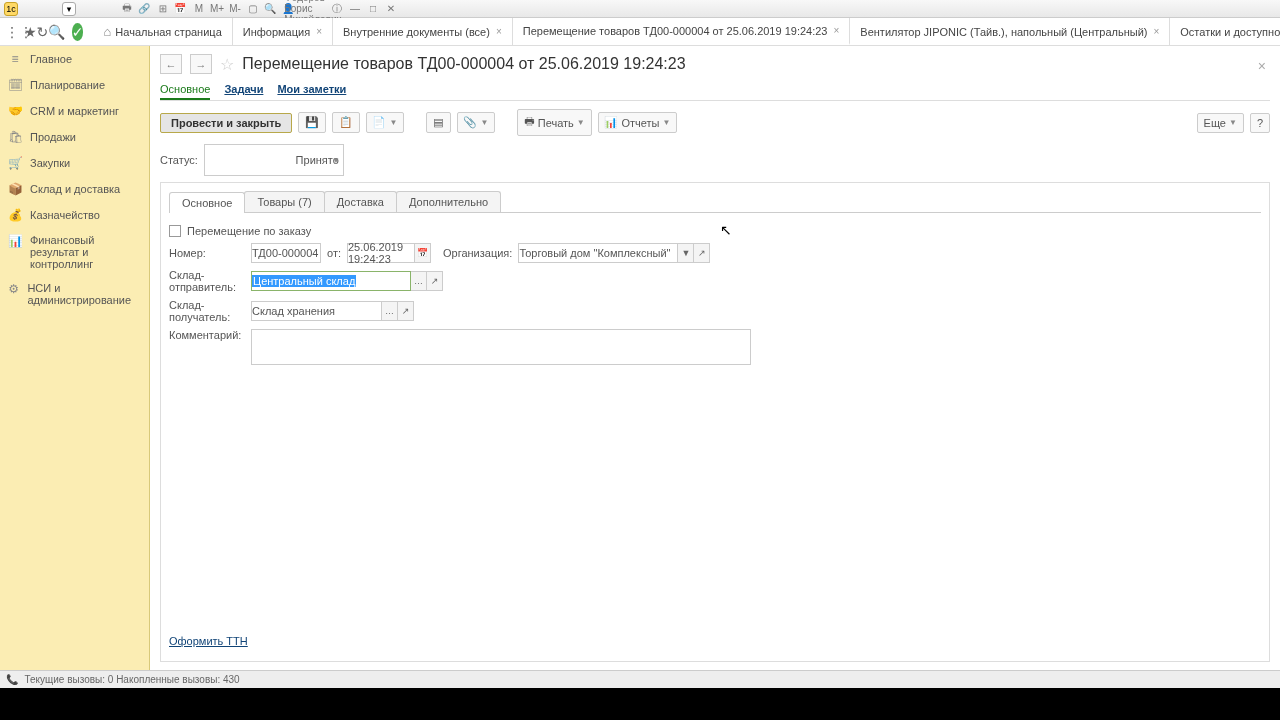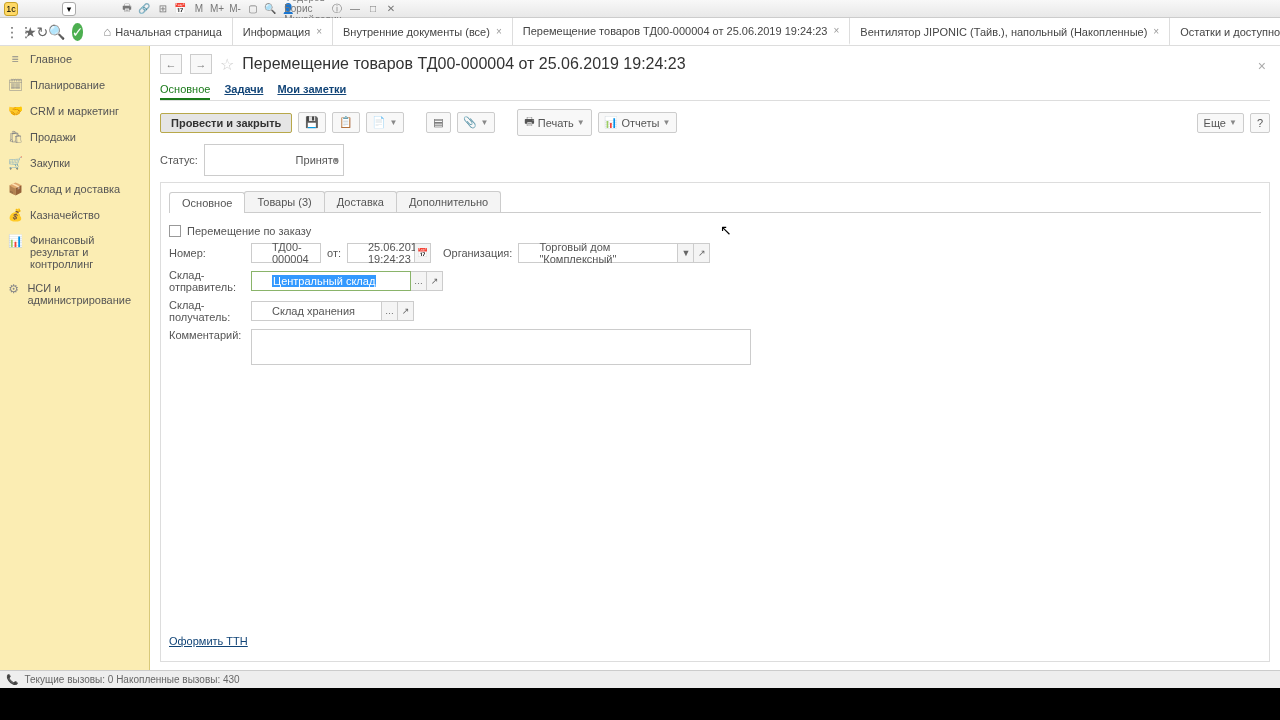--- a/index.html
+++ b/index.html
@@ -52,21 +52,21 @@
 .dropdown { border: 1px solid #ccc; height: 32px; display: flex; align-items: center; padding: 0 4px; background: #fff; min-width: 120px; position: relative; justify-content: flex-end; }
 .dropdown .dd-arr { position: absolute; right: 3px; font-size: 8px; color: #888; }
 
 .inner-tabs { display: flex; border-bottom: 1px solid #ccc; margin-bottom: 8px; }
 .inner-tab { padding: 4px 12px; border: 1px solid #ccc; border-bottom: none; background: #f4f4f4; margin-right: -1px; font-size: 11px; color: #555; border-radius: 3px 3px 0 0; }
 .inner-tab.active { background: #fff; position: relative; top: 1px; }
 
 .form { padding: 4px 0; }
 .form-row { display: flex; align-items: center; margin-bottom: 6px; font-size: 11px; color: #555; }
 .form-row label { width: 82px; }
-.input { border: 1px solid #ccc; height: 20px; padding: 0 20px; background: #fff; display: flex; align-items: center; }
+.input { border: 1px solid #ccc; height: 20px; padding: 0 0; background: #fff; display: flex; align-items: center; }
 .input.sel { border: 1px solid #8ab46a; background: #fff; }
 .input.sel .seltext { background: #3399ff; color: #fff; padding: 0 1px; }
 .mini-btn { width: 16px; height: 20px; border: 1px solid #ccc; border-left: none; background: #f4f4f4; display: flex; align-items: center; justify-content: center; font-size: 9px; color: #666; }
 .textarea { border: 1px solid #ccc; width: 500px; height: 36px; background: #fff; }
 .checkbox { width: 12px; height: 12px; border: 1px solid #999; margin-right: 6px; }
 
 .footer-link { color: #147; text-decoration: underline; font-size: 11px; margin-top: auto; padding: 6px 0; }
 .content-box { flex: 1; border: 1px solid #ddd; padding: 8px; display: flex; flex-direction: column; min-height: 0; }
 
 .statusbar { height: 18px; background: #eee; border-top: 1px solid #ccc; display: flex; align-items: center; padding: 0 6px; font-size: 10px; color: #666; gap: 6px; }
@@ -116,21 +116,21 @@
         </div>
       <div class="tab">
           <span>Внутренние документы (все)</span>
           <span class="close">×</span>
         </div>
       <div class="tab active">
           <span>Перемещение товаров ТД00-000004 от 25.06.2019 19:24:23</span>
           <span class="close">×</span>
         </div>
       <div class="tab">
-          <span>Вентилятор JIPONIC (Тайв.), напольный (Накопленные)</span>
+          <span>Вентилятор JIPONIC (Тайв.), напольный (Центральный)</span>
           <span class="close">×</span>
         </div>
       <div class="tab">
           <span>Остатки и доступность</span>
         </div>
     </div>
   </div>
 
   <div class="body">
 
@@ -211,21 +211,21 @@
         <span>Статус:</span>
         <div class="dropdown" style="width:140px">
           <span>Принято</span>
             <span class="dd-arr">▼</span>
         </div>
       </div>
 
       <div class="content-box">
         <div class="inner-tabs">
           <div class="inner-tab active">Основное</div>
-          <div class="inner-tab">Товары (3)</div>
+          <div class="inner-tab">Товары (7)</div>
           <div class="inner-tab">Доставка</div>
           <div class="inner-tab">Дополнительно</div>
         </div>
 
         <div class="form">
           <div class="form-row">
             <span class="checkbox"></span>
             <span>Перемещение по заказу</span>
           </div>
           <div class="form-row">

